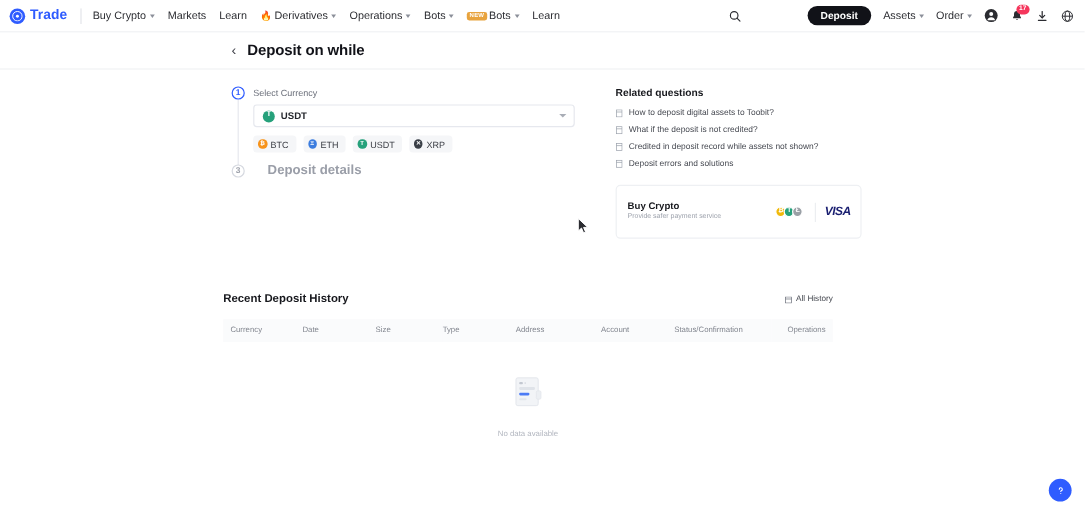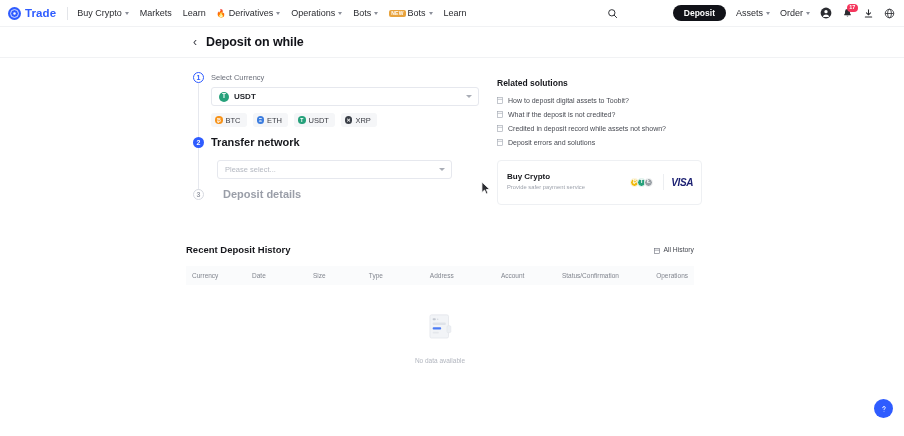--- a/index.html
+++ b/index.html
@@ -63,21 +63,21 @@
   .page-header {
     height: 31px; display:flex; align-items:center;
     padding-left: 193px; gap: 9px;
     border-bottom: 1px solid #f1f2f4;
     background:#fff;
   }
   .back-chevron { font-size: 12px; color:#40424a; cursor:pointer; line-height:1; }
   .page-title { font-size: 12.5px; font-weight: 700; color:#111218; letter-spacing:-.1px; }
 
   
-  .main { display:flex; padding: 14px 0 0 193px; gap: 0; align-items: center; }
+  .main { display:flex; padding: 14px 0 0 193px; gap: 16px; }
   .left-col { width: 300px; position:relative; }
   .right-col { width: 205px; margin-left: 4px; }
 
   
   .step { display:flex; position:relative; }
   .step-gutter { width: 18px; position:relative; flex:0 0 18px; }
   .step-circle {
     width: 11px; height: 11px; border-radius:50%;
     display:flex; align-items:center; justify-content:center;
     font-size: 7px; line-height:1; font-weight:600;
@@ -301,46 +301,33 @@
             <span>USDT</span>
           </div>
           <div class="chip">
             <span class="coin-dot" style="background:#3a3f47">✕</span>
             <span>XRP</span>
           </div>
         </div>
       </div>
     </div>
 
-    <div class="step">
-      <div class="step-gutter">
-        <div class="step-circle filled">2</div>
-        <div class="step-line"></div>
-      </div>
-      <div class="step-body">
-        <div class="step-label-lg">Transfer network</div>
-        <div class="select-field indent" style="margin-top:12px">
-          <span class="select-placeholder">Please select...</span>
-          <span class="select-caret"></span>
-        </div>
-      </div>
-    </div>
 
     <div class="step">
       <div class="step-gutter">
         <div class="step-circle muted">3</div>
       </div>
       <div class="step-body">
         <div class="step-label-lg muted">Deposit details</div>
       </div>
     </div>
   </div>
 
   <div class="right-col">
-    <div class="rq-title">Related solutions</div>
+    <div class="rq-title">Related questions</div>
     <div class="rq-list">
       <div class="rq-item">
         <span class="rq-icon">
           <svg width="6" height="7" viewBox="0 0 10 12" fill="none" stroke="#9aa0ab" stroke-width="1">
               <rect x="1" y="1" width="8" height="10"></rect>
               <line x1="1" y1="4" x2="9" y2="4"></line>
             </svg>
         </span>
         <span class="rq-text">How to deposit digital assets to Toobit?</span>
       </div>

